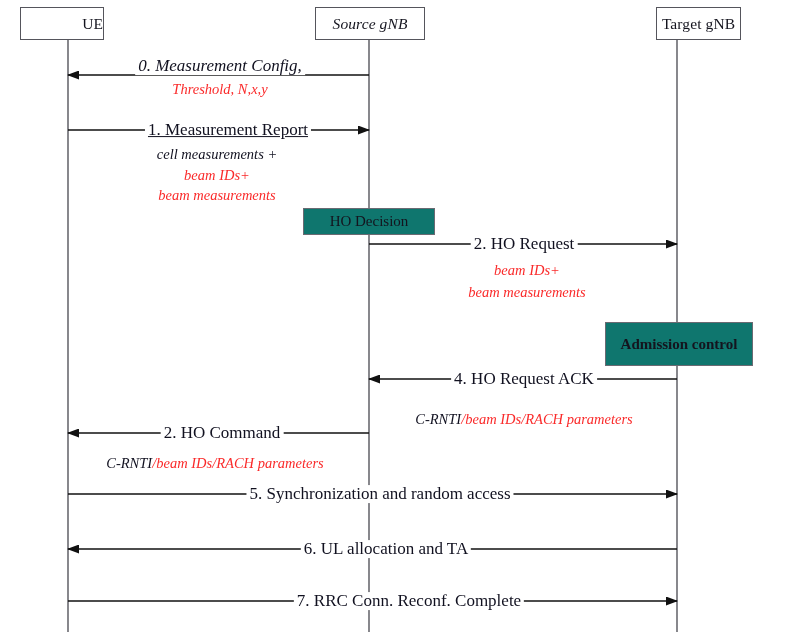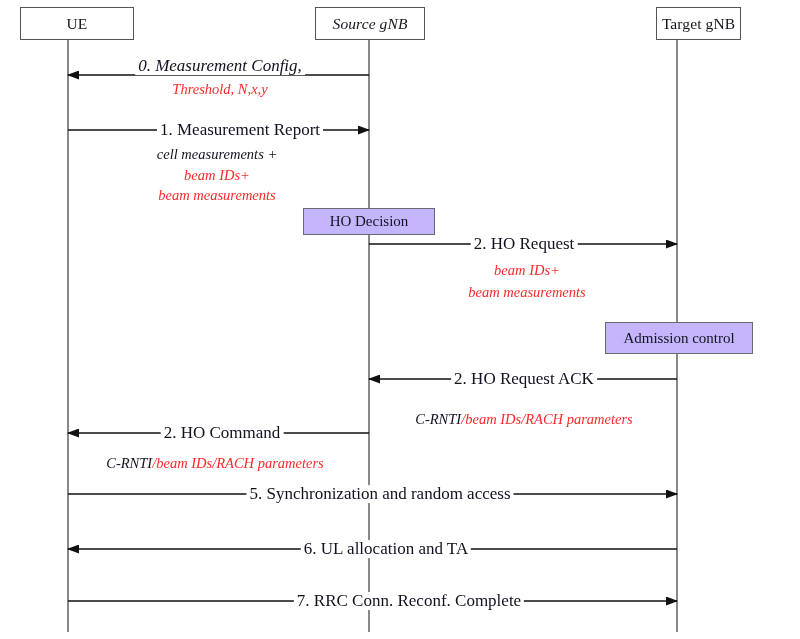--- a/index.html
+++ b/index.html
@@ -36,21 +36,21 @@
     justify-content: center;
     font-size: 15.5px;
     color: #14141e;
     letter-spacing: 0.1px;
     white-space: nowrap;
   }
   .action-box {
     position: absolute;
     box-sizing: border-box;
     border: 1.2px solid #6a6a72;
-    background: #c4b5fd;
+    background: #0f766e;
     display: flex;
     align-items: center;
     justify-content: center;
     font-size: 15px;
     color: #14141e;
     white-space: nowrap;
     z-index: 4;
   }
   .msg-label {
     position: absolute;
@@ -102,51 +102,51 @@
         <line x1="369" y1="244" x2="677" y2="244" stroke="#111111" stroke-width="1.4" marker-end="url(#arrowR)"></line>
         <line x1="677" y1="379" x2="369" y2="379" stroke="#111111" stroke-width="1.4" marker-end="url(#arrowL)"></line>
         <line x1="369" y1="433" x2="68" y2="433" stroke="#111111" stroke-width="1.4" marker-end="url(#arrowL)"></line>
         <line x1="68" y1="494" x2="677" y2="494" stroke="#111111" stroke-width="1.4" marker-end="url(#arrowR)"></line>
         <line x1="677" y1="549" x2="68" y2="549" stroke="#111111" stroke-width="1.4" marker-end="url(#arrowL)"></line>
         <line x1="68" y1="601" x2="677" y2="601" stroke="#111111" stroke-width="1.4" marker-end="url(#arrowR)"></line>
       </g>
   </svg>
 
   <div id="node-layer">
-      <div class="node-box" style="left: 20px; top: 7px; width: 114px; height: 33px;">
+      <div class="node-box" style="left: 20px; top: 7px; width: 84px; height: 33px; justify-content: flex-end;">
         <span>UE</span>
       </div>
       <div class="node-box" style="left: 315px; top: 7px; width: 110px; height: 33px; font-style: italic;">
         <span>Source gNB</span>
       </div>
       <div class="node-box" style="left: 634px; top: 7px; width: 85px; height: 33px; margin-left: 22px;">
         <span>Target gNB</span>
       </div>
     </div>
 
   <div id="action-layer">
       <div class="action-box" style="left: 303px; top: 208px; width: 132px; height: 27px;">
         <span>HO Decision</span>
       </div>
-      <div class="action-box" style="left: 605px; top: 322px; width: 148px; height: 32px;">
+      <div class="action-box" style="left: 605px; top: 322px; width: 148px; height: 44px; font-weight: bold;">
         <span>Admission control</span>
       </div>
     </div>
 
   <div id="label-layer">
       <div class="msg-label" style="left: 220px; top: 66px; font-style: italic;">0. Measurement Config,</div>
       <div class="sub-label" style="left: 220px; top: 90px;"><span class="red">Threshold, N,x,y</span></div>
-      <div class="msg-label" style="left: 240px; top: 130px;">1. Measurement Report</div>
+      <div class="msg-label" style="left: 228px; top: 130px; text-decoration: underline;">1. Measurement Report</div>
       <div class="sub-label" style="left: 217px; top: 155px;"><span class="black">cell measurements +</span></div>
       <div class="sub-label" style="left: 217px; top: 176px;"><span class="red">beam IDs+</span></div>
       <div class="sub-label" style="left: 217px; top: 196px;"><span class="red">beam measurements</span></div>
       <div class="msg-label" style="left: 524px; top: 244px;">2. HO Request</div>
       <div class="sub-label" style="left: 527px; top: 271px;"><span class="red">beam IDs+</span></div>
       <div class="sub-label" style="left: 527px; top: 293px;"><span class="red">beam measurements</span></div>
-      <div class="msg-label" style="left: 524px; top: 379px;">2. HO Request ACK</div>
+      <div class="msg-label" style="left: 524px; top: 379px;">4. HO Request ACK</div>
       <div class="sub-label" style="left: 524px; top: 420px;"><span class="black">C-RNTI</span><span class="red">/beam IDs/RACH parameters</span></div>
       <div class="msg-label" style="left: 222px; top: 433px;">2. HO Command</div>
       <div class="sub-label" style="left: 215px; top: 464px;"><span class="black">C-RNTI</span><span class="red">/beam IDs/RACH parameters</span></div>
       <div class="msg-label" style="left: 380px; top: 494px;">5. Synchronization and random access</div>
       <div class="msg-label" style="left: 386px; top: 549px;">6. UL allocation and TA</div>
       <div class="msg-label" style="left: 372px; top: 601px; margin-left: 37px;">7. RRC Conn. Reconf. Complete</div>
     </div>
 
 </div>
 

